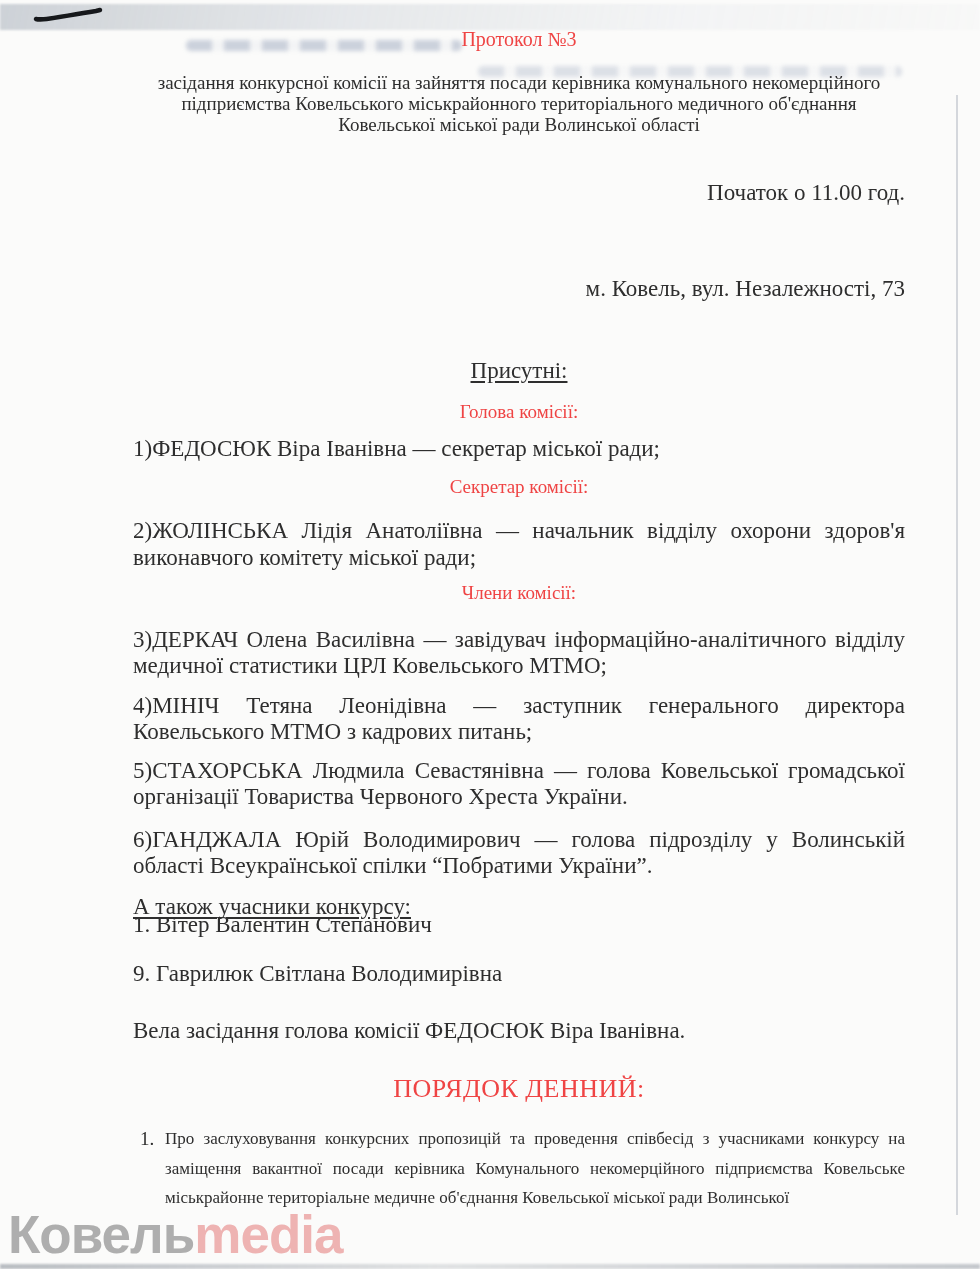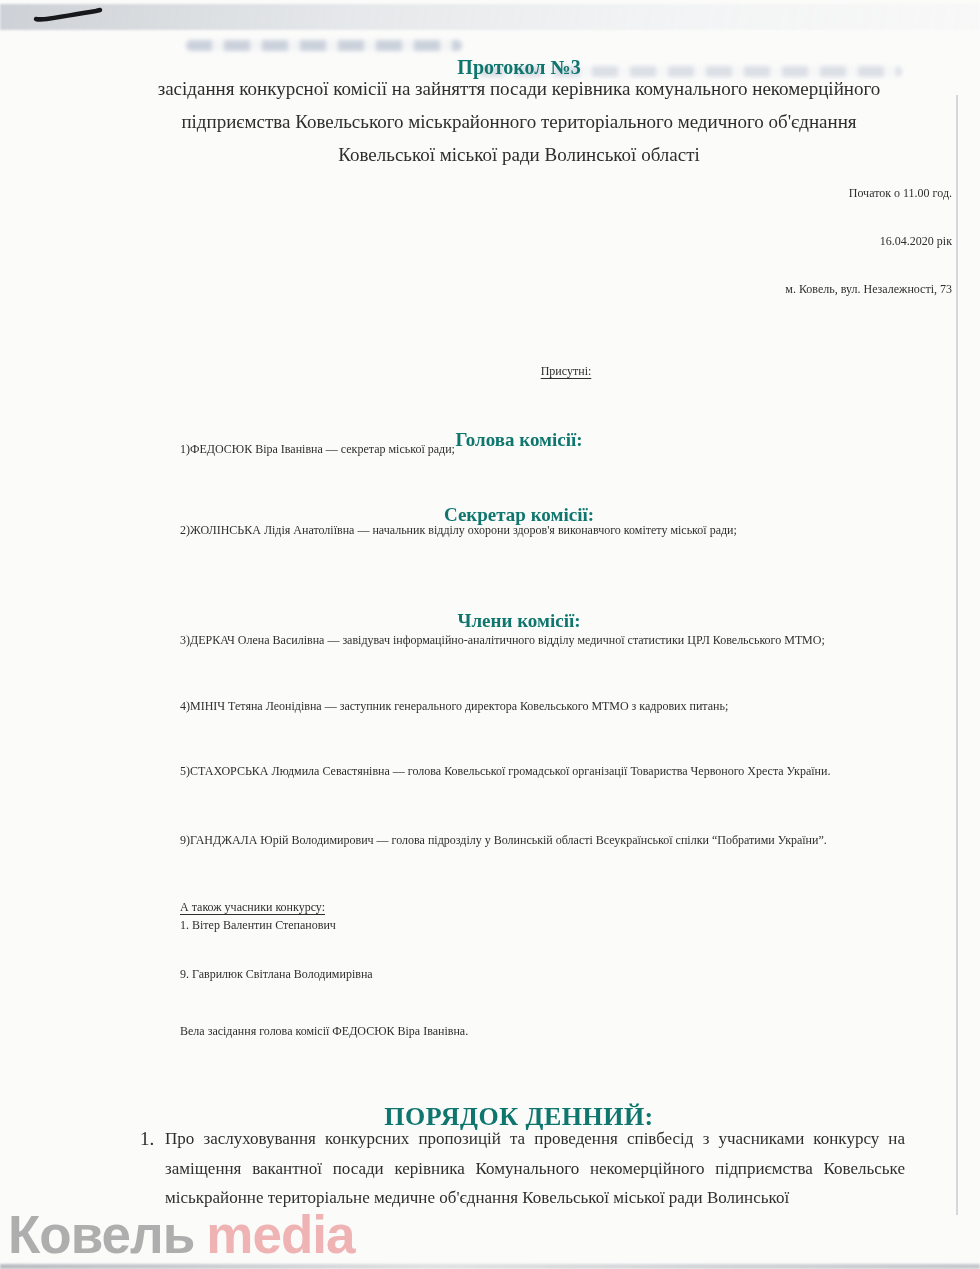--- a/index.html
+++ b/index.html
@@ -40,31 +40,31 @@
     filter: blur(1px);
   }
   
   .watermark {
     position: absolute; left: 8px; top: 1204px; z-index: 0;
     font-family: "Liberation Sans", "DejaVu Sans", sans-serif;
     font-weight: bold; font-size: 53px; letter-spacing: -1px;
     white-space: nowrap;
   }
   .wm-1 { color: rgba(112,112,112,0.55); }
-  .wm-2 { color: rgba(220,78,78,0.42); margin-left: 12px; }
+  .wm-2 { color: rgba(220,78,78,0.42); margin-left: 0; }
   
   .blk { position: absolute; left: 133px; width: 772px; z-index: 1; }
   .center { text-align: center; }
   .right  { text-align: right; }
   .justify { text-align: justify; }
-  .bold { font-weight: bold; color: #0f766e; margin-top: 28px; }
+  .bold { font-weight: normal; color: #ef4444; }
   .u { text-decoration: underline; text-underline-offset: 3px; }
-  .body-text { font-size: 12px; line-height: 26px; margin-left: 47px; }
+  .body-text { font-size: 23px; line-height: 26px; }
   .title { top: 28px; font-size: 20px; }
-  .subtitle { top: 72px; font-size: 19px; line-height: 33px; }
+  .subtitle { top: 72px; font-size: 19px; line-height: 21px; }
   .meta-1 { top: 180px; }
   .meta-2 { top: 228px; }
   .meta-3 { top: 276px; }
   .present-label { top: 358px; text-align: center; }
   .head-label { top: 401px; font-size: 19px; }
   .member-1 { top: 436px; }
   .secretary-label { top: 476px; font-size: 19px; }
   .member-2 { top: 517px; line-height: 27px; }
   .members-label { top: 582px; font-size: 19px; }
   .member-3 { top: 627px; }
@@ -95,36 +95,35 @@
 
   <div class="watermark">
     <span class="wm-1">Ковель</span><span class="wm-2">media</span>
   </div>
 
   <div class="blk title center bold">Протокол №3</div>
 
   <div class="blk subtitle center">засідання конкурсної комісії на зайняття посади керівника комунального некомерційного підприємства Ковельського міськрайонного територіального медичного об'єднання Ковельської міської ради Волинської області</div>
 
   <div class="blk meta-1 right body-text">Початок о 11.00 год.</div>
-  <div class="blk meta-2 right body-text">16.04.2020 рік</div>
   <div class="blk meta-3 right body-text">м. Ковель, вул. Незалежності, 73</div>
 
   <div class="blk present-label body-text"><span class="u">Присутні:</span></div>
 
   <div class="blk head-label center bold">Голова комісії:</div>
   <div class="blk member-1 body-text">1)ФЕДОСЮК Віра Іванівна — секретар міської ради;</div>
 
   <div class="blk secretary-label center bold">Секретар комісії:</div>
   <div class="blk member-2 body-text justify">2)ЖОЛІНСЬКА Лідія Анатоліївна — начальник відділу охорони здоров'я виконавчого комітету міської ради;</div>
 
   <div class="blk members-label center bold">Члени комісії:</div>
   <div class="blk member-3 body-text justify">3)ДЕРКАЧ Олена Василівна — завідувач інформаційно-аналітичного відділу медичної статистики ЦРЛ Ковельського МТМО;</div>
   <div class="blk member-4 body-text justify">4)МІНІЧ Тетяна Леонідівна — заступник генерального директора Ковельського МТМО з кадрових питань;</div>
   <div class="blk member-5 body-text justify">5)СТАХОРСЬКА Людмила Севастянівна — голова Ковельської громадської організації Товариства Червоного Хреста України.</div>
-  <div class="blk member-6 body-text justify">9)ГАНДЖАЛА Юрій Володимирович — голова підрозділу у Волинській області Всеукраїнської спілки “Побратими України”.</div>
+  <div class="blk member-6 body-text justify">6)ГАНДЖАЛА Юрій Володимирович — голова підрозділу у Волинській області Всеукраїнської спілки “Побратими України”.</div>
 
   <div class="blk participants-label body-text"><span class="u">А також учасники конкурсу:</span></div>
   <div class="blk participant-1 body-text">1. Вітер Валентин Степанович</div>
   <div class="blk participant-2 body-text">9. Гаврилюк Світлана Володимирівна</div>
 
   <div class="blk chair-note body-text">Вела засідання голова комісії ФЕДОСЮК Віра Іванівна.</div>
 
   <div class="blk agenda-title center bold">ПОРЯДОК ДЕННИЙ:</div>
   <div class="agenda-item-num">1.</div>
   <div class="agenda-item-text justify">Про заслуховування конкурсних пропозицій та проведення співбесід з учасниками конкурсу на заміщення вакантної посади керівника Комунального некомерційного підприємства Ковельське міськрайонне територіальне медичне об'єднання Ковельської міської ради Волинської</div>

